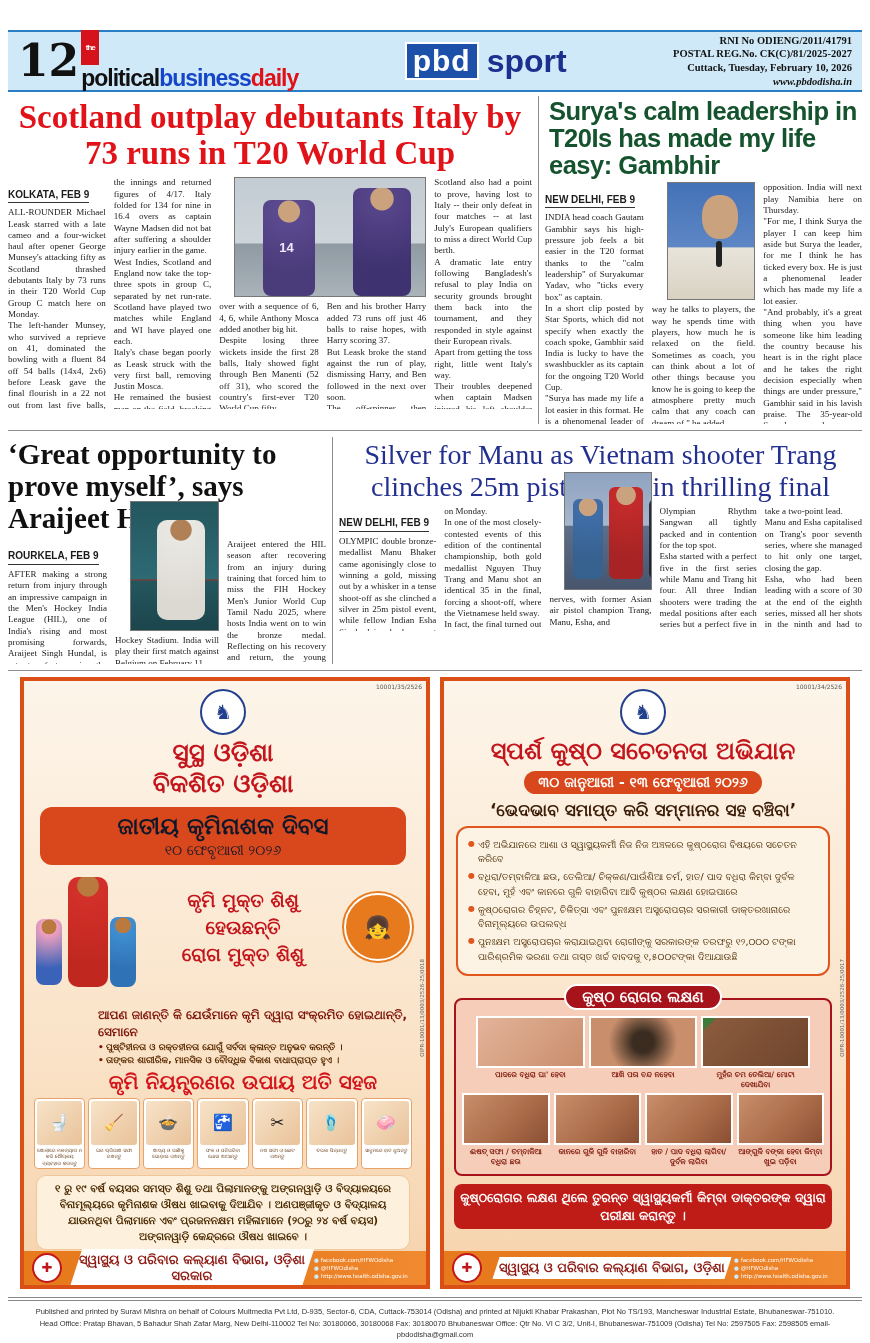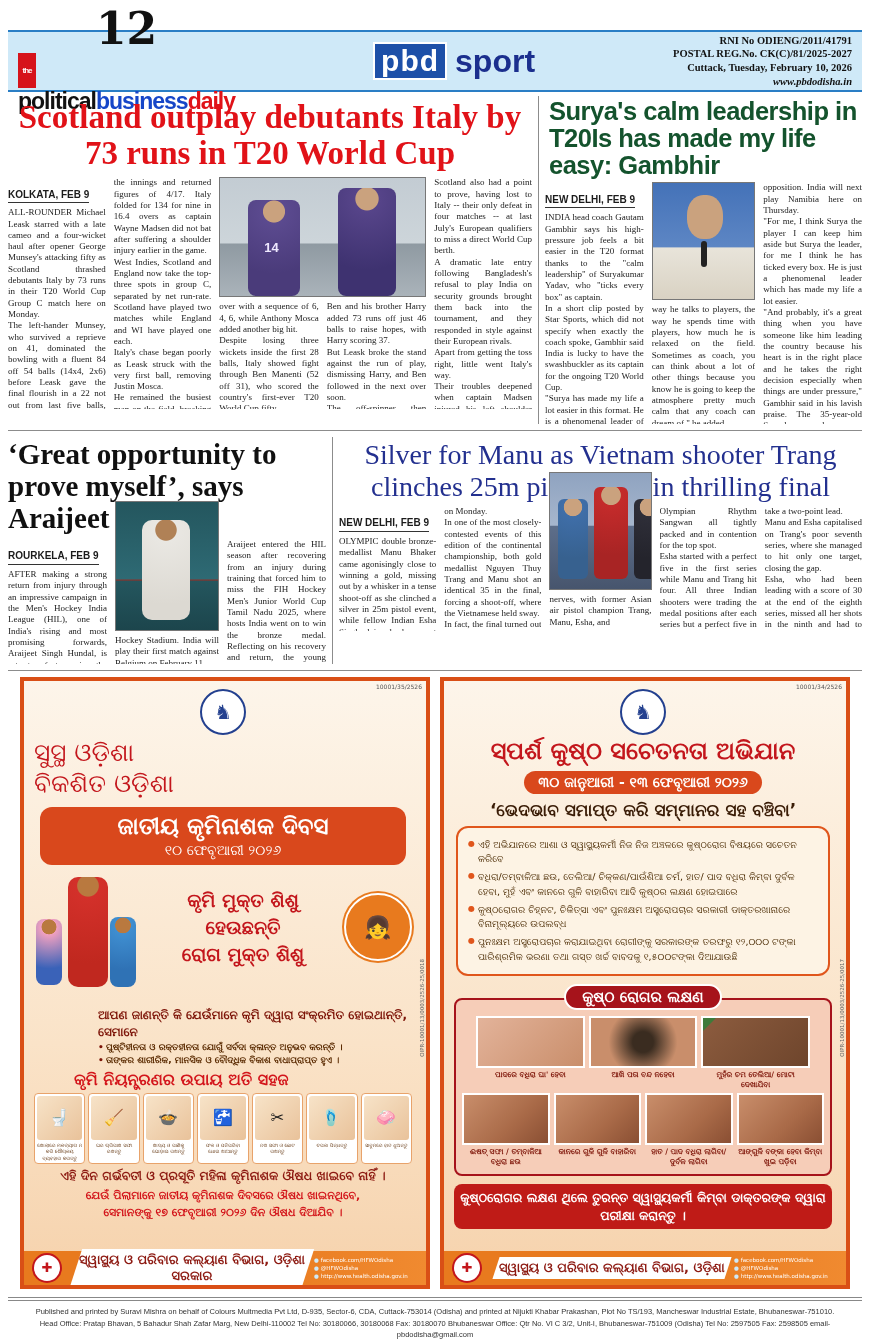--- a/index.html
+++ b/index.html
@@ -2,21 +2,21 @@
 <html><head>
 <meta charset="utf-8">
 <style>
   html,body{margin:0;padding:0;background:#fff;}
   .page{position:relative;width:870px;height:1343px;background:#fff;overflow:hidden;
         font-family:"Liberation Serif",serif;color:#1b1b1b;}
   
   .header{margin:30px 8px 4px 8px;height:62px;background:#cfe9f8;
           border-top:2px solid #2a7ec5;border-bottom:2px solid #2a7ec5;
           display:flex;align-items:center;justify-content:space-between;padding:0 10px;box-sizing:border-box;}
-  .mast-left{display:flex;align-items:center;gap:2px;flex-direction:column;}
+  .mast-left{display:flex;align-items:center;gap:2px;}
   .pagenum{font-size:44px;font-weight:bold;color:#111;line-height:1;font-family:"DejaVu Serif",serif;}
   .logo-words{font-family:"Liberation Sans",sans-serif;font-weight:bold;font-size:23px;letter-spacing:-1px;}
   .logo-the{display:block;font-size:8px;color:#fff;background:#d6131b;padding:13px 2px;width:14px;text-align:center;}
   .w-political{color:#111;} .w-business{color:#1646c8;} .w-daily{color:#e01218;}
   .mast-center{display:flex;align-items:center;gap:8px;}
   .pbd-box{background:#1d50a8;border:2px solid #fff;color:#fff;font-family:"Liberation Sans",sans-serif;
            font-weight:bold;font-size:30px;padding:0 6px;letter-spacing:1px;}
   .sport{color:#1b2f8e;font-family:"Liberation Sans",sans-serif;font-weight:bold;font-size:32px;letter-spacing:0;}
   .mast-right{text-align:right;font-size:10.5px;font-weight:bold;line-height:1.3;color:#111;}
   .mast-right .site{font-style:italic;}
@@ -33,21 +33,21 @@
   .hl-blue{color:#23308f;font-size:28px;line-height:1.12;text-align:center;margin:2px 0 4px 0;}
   .dateline{font-family:"Liberation Sans",sans-serif;font-weight:bold;font-size:10px;
             border-bottom:1px solid #333;display:inline-block;padding-bottom:1px;margin-bottom:4px;}
   .abody{display:flex;gap:8px;}
   .acol{flex:1;font-size:9px;line-height:1.26;text-align:justify;white-space:pre-line;overflow:hidden;}
   .h230{height:232px;} .h245{height:242px;} .h125{height:125px;}
   .midgroup{display:flex;flex-direction:column;}
   .mg2{flex:2.12;} .mg1{flex:1.05;}
   .mgcols{display:flex;gap:8px;flex:1;overflow:hidden;margin-top:4px;}
   
-  .photo{position:relative;border:1px solid #777;box-sizing:border-box;overflow:hidden;}
+  .photo{position:relative;border:1px solid #777;box-sizing:border-box;overflow:hidden;margin-left:15px;}
   .ph-cricket{height:120px;background:linear-gradient(180deg,#c3ccd3 0%,#cdd5da 55%,#8f9aa2 56%,#aab3ba 100%);}
   .fig{position:absolute;border-radius:8px;}
   .fig-a{left:28px;top:22px;width:52px;height:96px;background:radial-gradient(circle at 50% 12%,#caa27e 12%,#5b4a8f 13%,#4a3b7a 70%);}
   .fig-b{left:118px;top:10px;width:58px;height:108px;background:radial-gradient(circle at 50% 10%,#caa27e 11%,#564489 12%,#3e3270 70%);}
   .jersey-num{position:absolute;left:44px;top:62px;color:#efe9ff;font-family:"Liberation Sans",sans-serif;font-weight:bold;font-size:13px;}
   .ph-gambhir{height:118px;background:linear-gradient(180deg,#4472b8 0%,#5d86c4 55%,#e8e4da 56%,#d9d2c3 100%);}
   .gam-head{position:absolute;left:34px;top:12px;width:36px;height:44px;border-radius:45%;background:#caa27e;}
   .gam-mic{position:absolute;left:48px;top:58px;width:6px;height:26px;background:#222;border-radius:3px;}
   .ph-hockey{height:130px;background:linear-gradient(180deg,#24565e 0%,#2e6a74 60%,#84342e 61%,#24565e 62%,#1c454c 100%);}
   .hock-fig{position:absolute;left:26px;top:18px;width:48px;height:100px;border-radius:10px;
@@ -60,40 +60,40 @@
   hr.rule{border:none;border-top:1px solid #8c8c8c;margin:6px 0;}
   
   .ads{display:flex;gap:10px;margin:6px 12px 0 12px;height:612px;}
   .ad{flex:1;border:4px solid #d94f16;background:linear-gradient(180deg,#fdf5ea 0%,#fae3c8 60%,#f6d2ac 100%);
       position:relative;box-sizing:border-box;padding:6px 14px 0 10px;
       font-family:"DejaVu Sans",sans-serif;overflow:hidden;}
   .ad-code{position:absolute;top:2px;right:4px;font-size:6px;color:#555;}
   .oipr{position:absolute;right:1px;top:46%;font-size:5.5px;color:#666;writing-mode:vertical-rl;transform:rotate(180deg);}
   .emblem{width:42px;height:42px;margin:2px auto;border:2px solid #23408f;border-radius:50%;background:#fff;
           display:flex;align-items:center;justify-content:center;color:#23408f;font-size:20px;}
-  .adl-title{color:#c3161c;font-weight:normal;font-size:25px;text-align:left;line-height:1.25;}
-  .adl-banner{background:#d9481c;border-radius:12px;margin:8px 6px;padding:6px 4px;text-align:center;color:#ffffff;}
+  .adl-title{color:#c3161c;font-weight:bold;font-size:25px;text-align:center;line-height:1.25;}
+  .adl-banner{background:#d9481c;border-radius:12px;margin:8px 6px;padding:6px 4px;text-align:center;color:#0f172a;}
   .adl-banner .b1{font-weight:bold;font-size:23px;}
   .adl-banner .b2{font-size:14px;margin-top:2px;}
   .adl-mid{display:flex;align-items:flex-start;gap:12px;margin-top:2px;}
   .cartoon{width:108px;height:128px;flex:none;position:relative;}
   .c-woman{position:absolute;left:34px;top:4px;width:40px;height:110px;border-radius:10px;
            background:radial-gradient(circle at 50% 8%,#b9793f 10%,#d3302a 11%,#c0281f 75%);}
   .c-boy{position:absolute;left:2px;top:46px;width:26px;height:66px;border-radius:8px;
          background:radial-gradient(circle at 50% 12%,#b9793f 12%,#f0a0c0 13%,#3a62b8 70%);}
   .c-girl{position:absolute;left:76px;top:44px;width:26px;height:70px;border-radius:8px;
           background:radial-gradient(circle at 50% 12%,#b9793f 12%,#3f8ed0 13%,#2f72b5 70%);}
   .adl-slogan{flex:1;color:#c3161c;font-weight:bold;font-size:19px;text-align:center;line-height:1.4;margin-top:14px;}
   .badge{width:64px;height:64px;flex:none;border-radius:50%;background:#e87a1e;border:2px solid #fff;
          box-shadow:0 0 0 2px #e87a1e;display:flex;align-items:center;justify-content:center;font-size:22px;margin-top:20px;}
   .adl-know{color:#7d1408;font-weight:bold;font-size:12px;line-height:1.35;margin:6px 0 2px 64px;}
   .adl-bullets{margin:0 0 0 64px;padding:0;list-style:none;}
   .adl-bullets li{font-size:9px;font-weight:bold;color:#5a2a00;margin:2px 0;padding-left:8px;position:relative;}
   .adl-bullets li:before{content:"•";position:absolute;left:0;color:#7d1408;}
-  .adl-control{color:#d3151b;font-weight:bold;font-size:16px;margin:4px 0 4px 40px;}
+  .adl-control{color:#d3151b;font-weight:bold;font-size:20px;text-align:center;margin:4px 0 4px 40px;}
   .tips{display:flex;gap:3px;margin:2px 0;}
   .tip{flex:1;background:#fff;border:1px solid #e8a36b;border-radius:4px;padding:2px;text-align:center;}
   .tip .pic{height:44px;border-radius:3px;background:linear-gradient(135deg,#f7e3c8,#e9c29a);display:flex;align-items:center;justify-content:center;font-size:16px;}
   .tip .cap{font-size:5px;color:#5a2a00;line-height:1.3;margin-top:2px;}
   .adl-info{background:#fdf0dc;border:1px solid #eec79a;border-radius:10px;margin:6px 2px;padding:5px 8px;
             font-size:10.5px;font-weight:bold;color:#4a2a00;text-align:center;line-height:1.5;}
   .adl-warn{color:#8d1a12;font-weight:bold;font-size:12.5px;text-align:center;margin:4px 0;}
   .adl-mop{color:#d3151b;font-weight:bold;font-size:11px;text-align:center;line-height:1.5;}
   .ad-bar{position:absolute;left:0;right:0;bottom:0;height:34px;background:linear-gradient(90deg,#e87a1e 55%,#f08a30);
           display:flex;align-items:center;}
@@ -335,20 +335,21 @@
             </div>
           <div class="tip">
               <div class="pic">🩴</div>
               <div class="cap">ଚପଲ ପିନ୍ଧନ୍ତୁ</div>
             </div>
           <div class="tip">
               <div class="pic">🧼</div>
               <div class="cap">ସାବୁନରେ ହାତ ଧୁଅନ୍ତୁ</div>
             </div>
         </div>
+        <div class="adl-info">୧ ରୁ ୧୯ ବର୍ଷ ବୟସର ସମସ୍ତ ଶିଶୁ ତଥା ପିଲାମାନଙ୍କୁ ଅଙ୍ଗନୱାଡ଼ି ଓ ବିଦ୍ୟାଳୟରେ ବିନାମୂଲ୍ୟରେ କୃମିନାଶକ ଔଷଧ ଖାଇବାକୁ ଦିଆଯିବ । ଅଣପଞ୍ଜୀକୃତ ଓ ବିଦ୍ୟାଳୟ ଯାଉନଥିବା ପିଲାମାନେ ଏବଂ ପ୍ରଜନନକ୍ଷମ ମହିଳାମାନେ (୨୦ରୁ ୨୪ ବର୍ଷ ବୟସ) ଅଙ୍ଗନୱାଡ଼ି କେନ୍ଦ୍ରରେ ଔଷଧ ଖାଇବେ ।</div>
         <div class="adl-warn">ଏହି ଦିନ ଗର୍ଭବତୀ ଓ ପ୍ରସୂତି ମହିଳା କୃମିନାଶକ ଔଷଧ ଖାଇବେ ନାହିଁ ।</div>
         <div class="adl-mop">
           <div>ଯେଉଁ ପିଲାମାନେ ଜାତୀୟ କୃମିନାଶକ ଦିବସରେ ଔଷଧ ଖାଇନଥିବେ,</div>
           <div>ସେମାନଙ୍କୁ ୧୭ ଫେବୃଆରୀ ୨୦୨୬ ଦିନ ଔଷଧ ଦିଆଯିବ ।</div>
         </div>
         <div class="ad-bar">
           <div class="logo">✚</div>
           <div class="dept"><span>ସ୍ୱାସ୍ଥ୍ୟ ଓ ପରିବାର କଲ୍ୟାଣ ବିଭାଗ, ଓଡ଼ିଶା ସରକାର</span></div>
           <div class="ad-social">
             <div>facebook.com/HFWOdisha</div>

